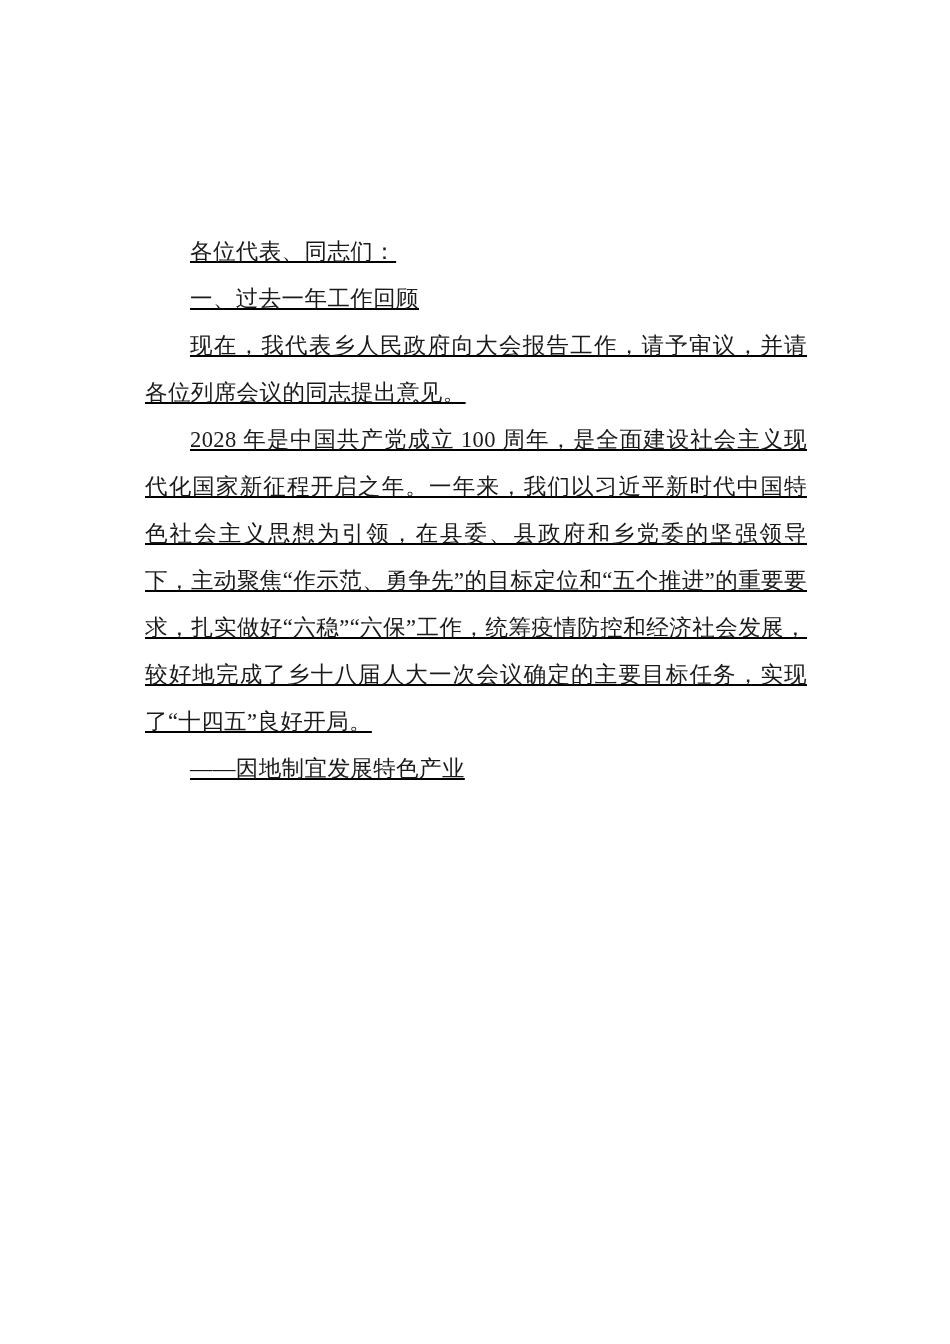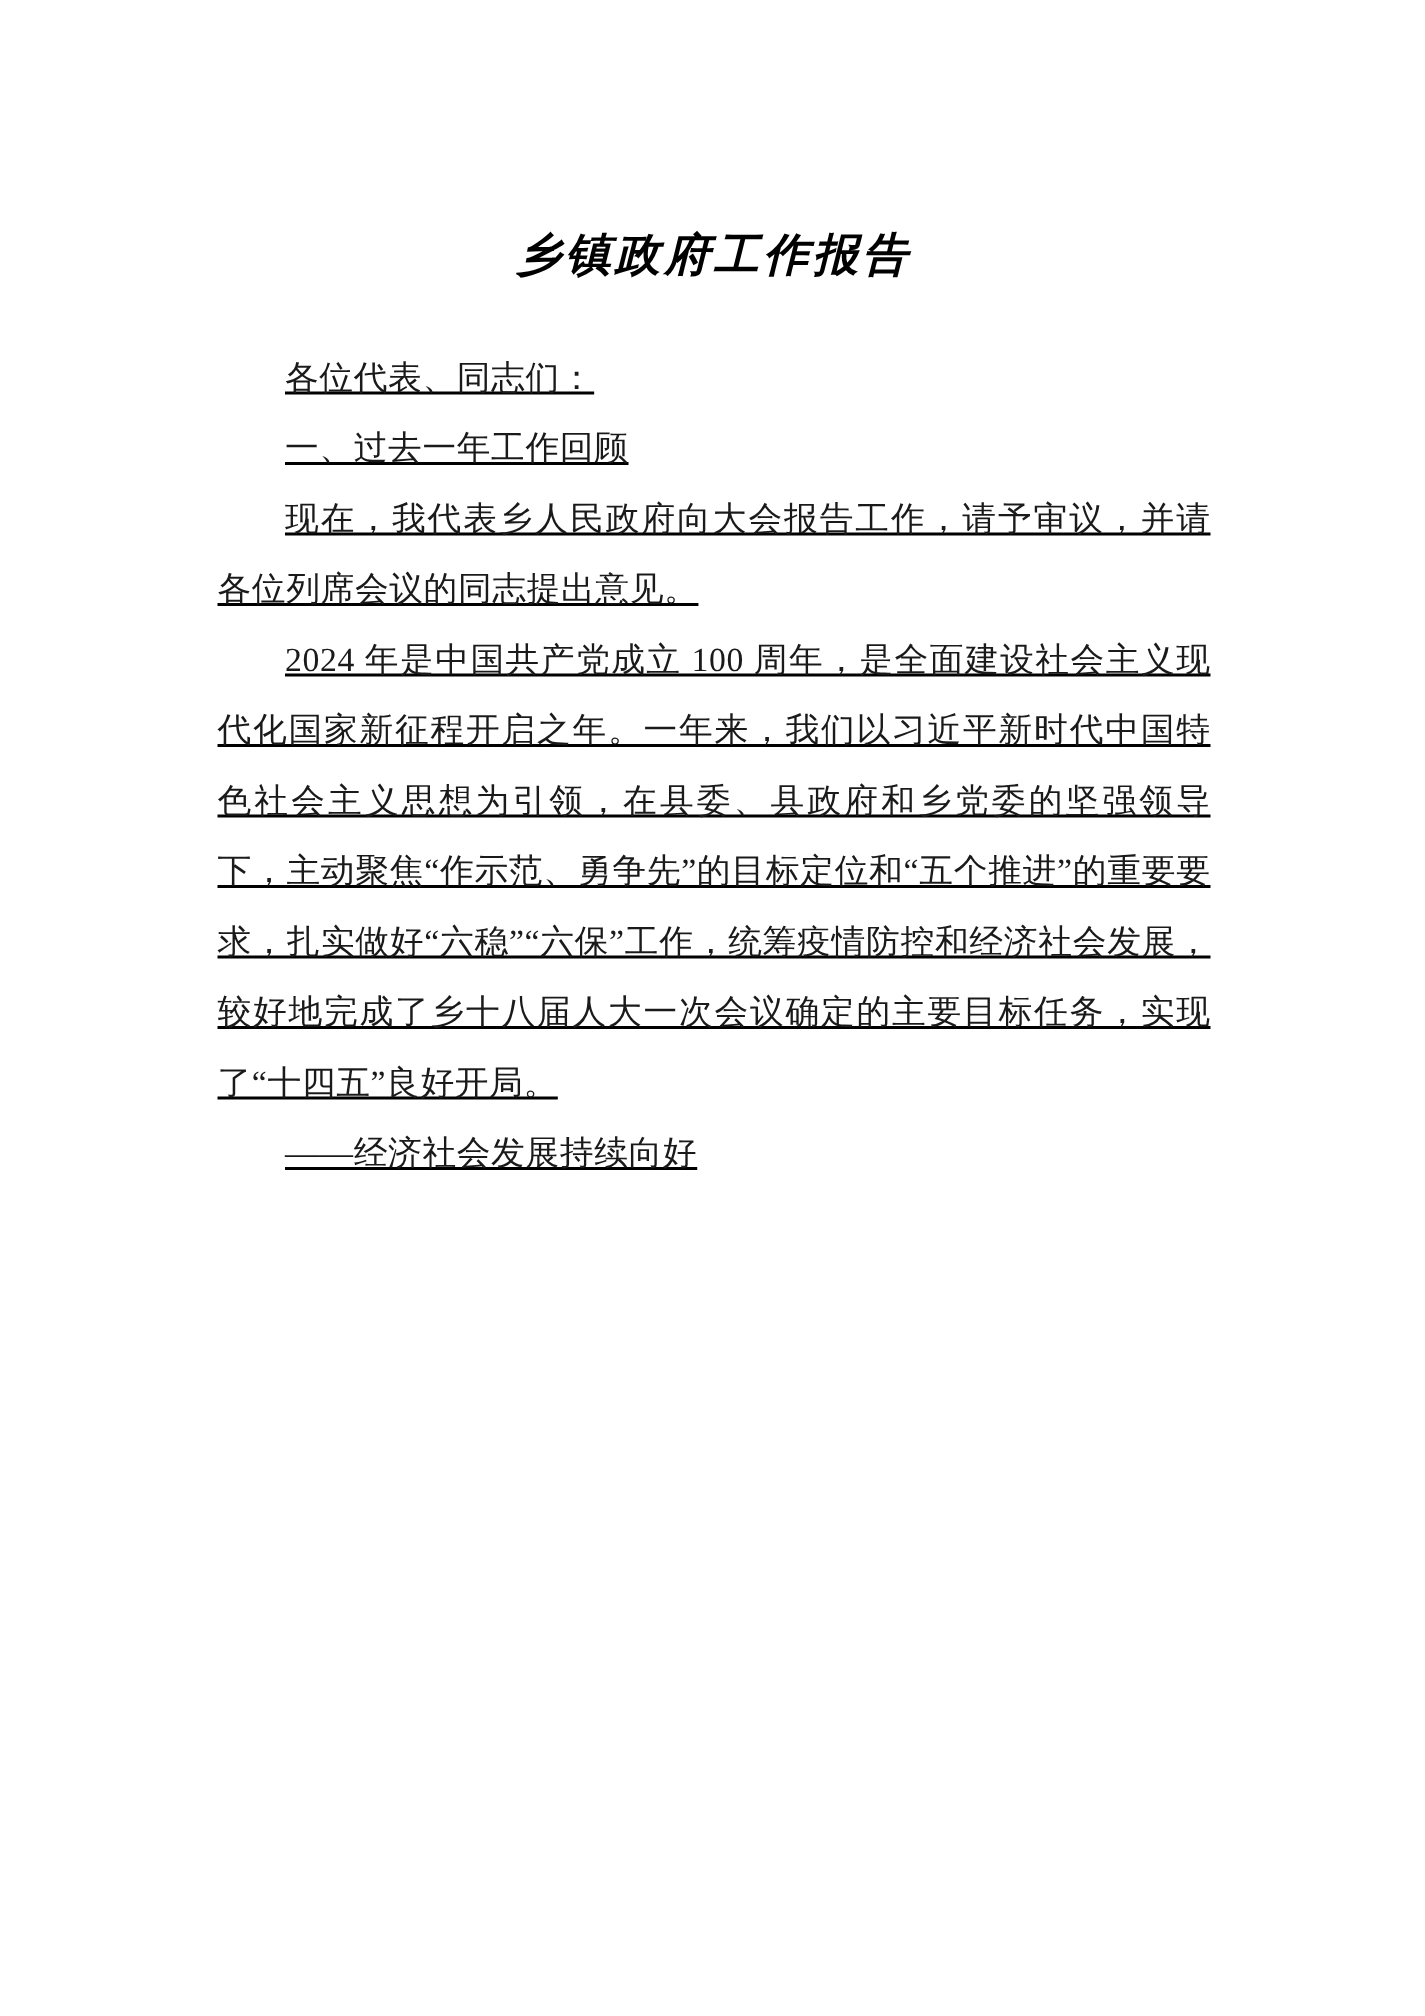--- a/index.html
+++ b/index.html
@@ -70,29 +70,28 @@
   
   .para.subhead {
     text-indent: 2em;
   }
 </style>
 </head>
 <body>
 
 <div class="page">
 
-  <h1 class="doc-title">乡镇政府工作报告</h1>
 
   <div class="doc-body" style="top: 228px;">
 
     <p class="para indent">各位代表、同志们：</p>
 
     <p class="para indent">一、过去一年工作回顾</p>
 
     <p class="para indent">现在，我代表乡人民政府向大会报告工作，请予审议，并请各位列席会议的同志提出意见。</p>
 
-    <p class="para indent">2024 年是中国共产党成立 100 周年，是全面建设社会主义现代化国家新征程开启之年。一年来，我们以习近平新时代中国特色社会主义思想为引领，在县委、县政府和乡党委的坚强领导下，主动聚焦“作示范、勇争先”的目标定位和“五个推进”的重要要求，扎实做好“六稳”“六保”工作，统筹疫情防控和经济社会发展，较好地完成了乡十八届人大一次会议确定的主要目标任务，实现了“十四五”良好开局。</p>
+    <p class="para indent">2028 年是中国共产党成立 100 周年，是全面建设社会主义现代化国家新征程开启之年。一年来，我们以习近平新时代中国特色社会主义思想为引领，在县委、县政府和乡党委的坚强领导下，主动聚焦“作示范、勇争先”的目标定位和“五个推进”的重要要求，扎实做好“六稳”“六保”工作，统筹疫情防控和经济社会发展，较好地完成了乡十八届人大一次会议确定的主要目标任务，实现了“十四五”良好开局。</p>
 
-    <p class="para subhead">——经济社会发展持续向好</p>
+    <p class="para subhead">——因地制宜发展特色产业</p>
 
 
   </div>
 </div>
 
 </body></html>

